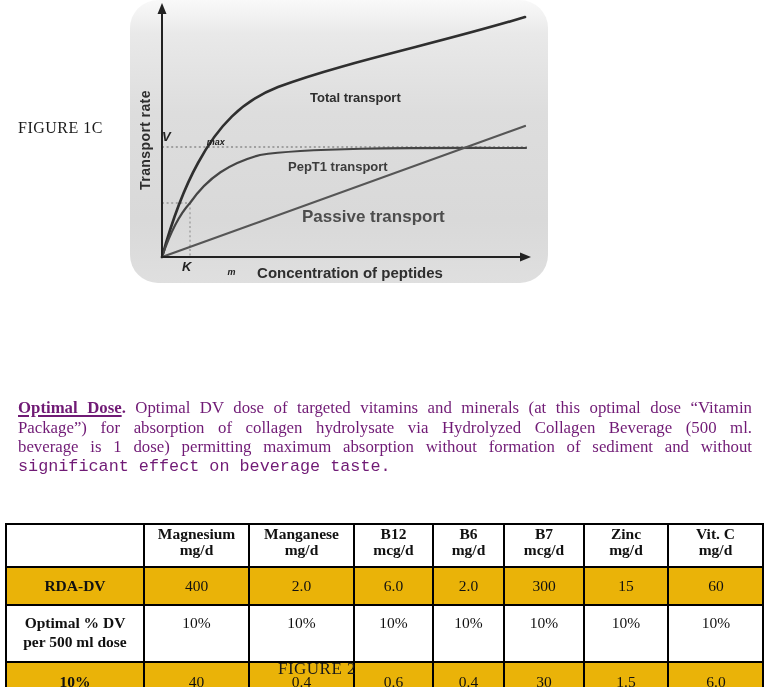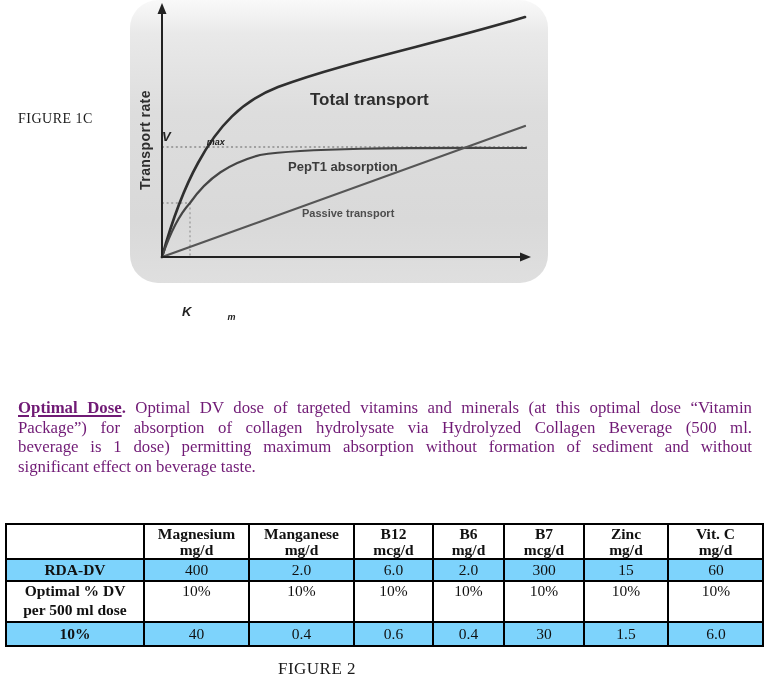--- a/index.html
+++ b/index.html
@@ -2,64 +2,64 @@
 <html><head>
 <meta charset="utf-8">
 <style>
   html,body{margin:0;padding:0;background:#fff;}
   .page{
     position:relative;width:768px;height:687px;background:#ffffff;
     font-family:"Liberation Serif",serif;color:#1a1a1a;overflow:hidden;
   }
   
   .fig1c-label{
-    position:absolute;left:18px;top:111px;font-size:14px;letter-spacing:.5px;
+    position:absolute;left:18px;top:119px;font-size:16px;letter-spacing:.5px;
   }
   
   .chart-panel{
     position:absolute;left:130px;top:0;width:418px;height:283px;
     border-radius:28px;
     background:linear-gradient(180deg,#f9f9f9 0%,#e9e9e9 12%,#dddddd 40%,#d9d9d9 78%,#dfdfdf 100%);
   }
   .chart-panel svg{position:absolute;left:0;top:0;}
   .chart-label{
     position:absolute;font-family:"Liberation Sans",sans-serif;font-weight:bold;
     color:#333;white-space:nowrap;
   }
-  .lbl-total {left:180px;top:90px;font-size:17px;color:#2e2e2e;}
+  .lbl-total {left:180px;top:90px;font-size:13px;color:#2e2e2e;}
   .lbl-pept1 {left:158px;top:159px;font-size:13px;color:#3c3c3c;}
-  .lbl-passive{left:172px;top:207px;font-size:11px;color:#4d4d4d;}
+  .lbl-passive{left:172px;top:207px;font-size:17px;color:#4d4d4d;}
   .lbl-vmax{left:32px;top:129px;font-size:13px;font-style:italic;color:#222;}
   .lbl-vmax sub,.lbl-km sub{font-size:9px;font-style:italic;padding-left:36px;}
-  .lbl-km{left:52px;top:259px;font-size:13px;font-style:italic;color:#222;margin-top:45px;}
+  .lbl-km{left:52px;top:259px;font-size:13px;font-style:italic;color:#222;}
   .lbl-ylab{
     left:-85px;top:132px;width:200px;text-align:center;font-size:14px;
     letter-spacing:.4px;color:#2e2e2e;transform:rotate(-90deg);
   }
   .lbl-xlab{left:90px;top:264px;width:260px;text-align:center;font-size:15px;color:#2e2e2e;}
   
   .para{
     position:absolute;left:18px;top:398px;width:734px;
     font-size:16.8px;line-height:19.6px;color:#701a75;
   }
   .pline{text-align:justify;text-align-last:justify;}
-  .pline.last{text-align:center;text-align-last:left;}
+  .pline.last{text-align:center;text-align-last:left;font-family:Liberation Mono, monospace;}
   .lead{font-weight:bold;text-decoration:underline;text-decoration-thickness:2px;text-underline-offset:2px;}
   .lead-punct{font-weight:bold;}
   
   .dose-table{
     position:absolute;left:5px;top:523px;border-collapse:collapse;table-layout:fixed;
     font-size:15.5px;color:#111;
   }
   .dose-table td,.dose-table th{
-    border:2px solid #000;padding:0 3px;text-align:center;vertical-align:middle;
+    border:2px solid #000;padding:8px 3px;text-align:center;vertical-align:middle;
     overflow:hidden;
   }
   .dose-table th{font-weight:bold;line-height:16px;height:31px;padding-top:1px;}
-  .row-shaded td{background:#7dd3fc;}
+  .row-shaded td{background:#eab308;}
   .row-rda td{height:20px;}
   .row-opt td{height:39px;vertical-align:top;line-height:18.5px;border-radius:6px;}
   .row-ten td{height:22px;}
   .row-label{font-weight:bold;}
   .cell-left{text-align:left;padding-left:4px !important;}
   
   .fig2-label{position:absolute;left:0;top:659px;width:634px;text-align:center;font-size:17px;letter-spacing:.5px;}
 </style>
 </head>
 <body>
@@ -79,27 +79,28 @@
       <path d="M 32 257 C 40 233 49 215 60 203 C 78 177 100 163 130 155 C 180 147 300 148 396 148" fill="none" stroke="#454545" stroke-width="2.2" stroke-linecap="round"></path>
       <path d="M 32 257 L 395 126" fill="none" stroke="#565656" stroke-width="2.2" stroke-linecap="round"></path>
 
       <line x1="32" y1="258" x2="32" y2="10" stroke="#222" stroke-width="2"></line>
       <line x1="31" y1="257" x2="394" y2="257" stroke="#222" stroke-width="2"></line>
       <polygon points="32,3 27.5,14 36.5,14" fill="#222"></polygon>
       <polygon points="401,257 390,252.5 390,261.5" fill="#222"></polygon>
     </svg>
 
     <div class="chart-label lbl-total">Total transport</div>
-    <div class="chart-label lbl-pept1">PepT1 absorption</div>
+    <div class="chart-label lbl-pept1">PepT1 transport</div>
     <div class="chart-label lbl-passive">Passive transport</div>
 
     <div class="chart-label lbl-vmax"><span>V</span><sub>max</sub></div>
     <div class="chart-label lbl-km"><span>K</span><sub>m</sub></div>
 
     <div class="chart-label lbl-ylab">Transport rate</div>
+    <div class="chart-label lbl-xlab">Concentration of peptides</div>
   </div>
 
   <div class="para">
     <div class="pline"><span class="lead">Optimal Dose</span><span class="lead-punct">.</span> <span>  Optimal DV dose of targeted vitamins and minerals (at this optimal dose “Vitamin</span></div>
     <div class="pline">Package”) for absorption of collagen hydrolysate via Hydrolyzed Collagen Beverage (500 ml.</div>
     <div class="pline">beverage is 1 dose) permitting maximum absorption without formation of sediment and without</div>
     <div class="pline last">significant effect on beverage taste.</div>
   </div>
 
   <table class="dose-table">

